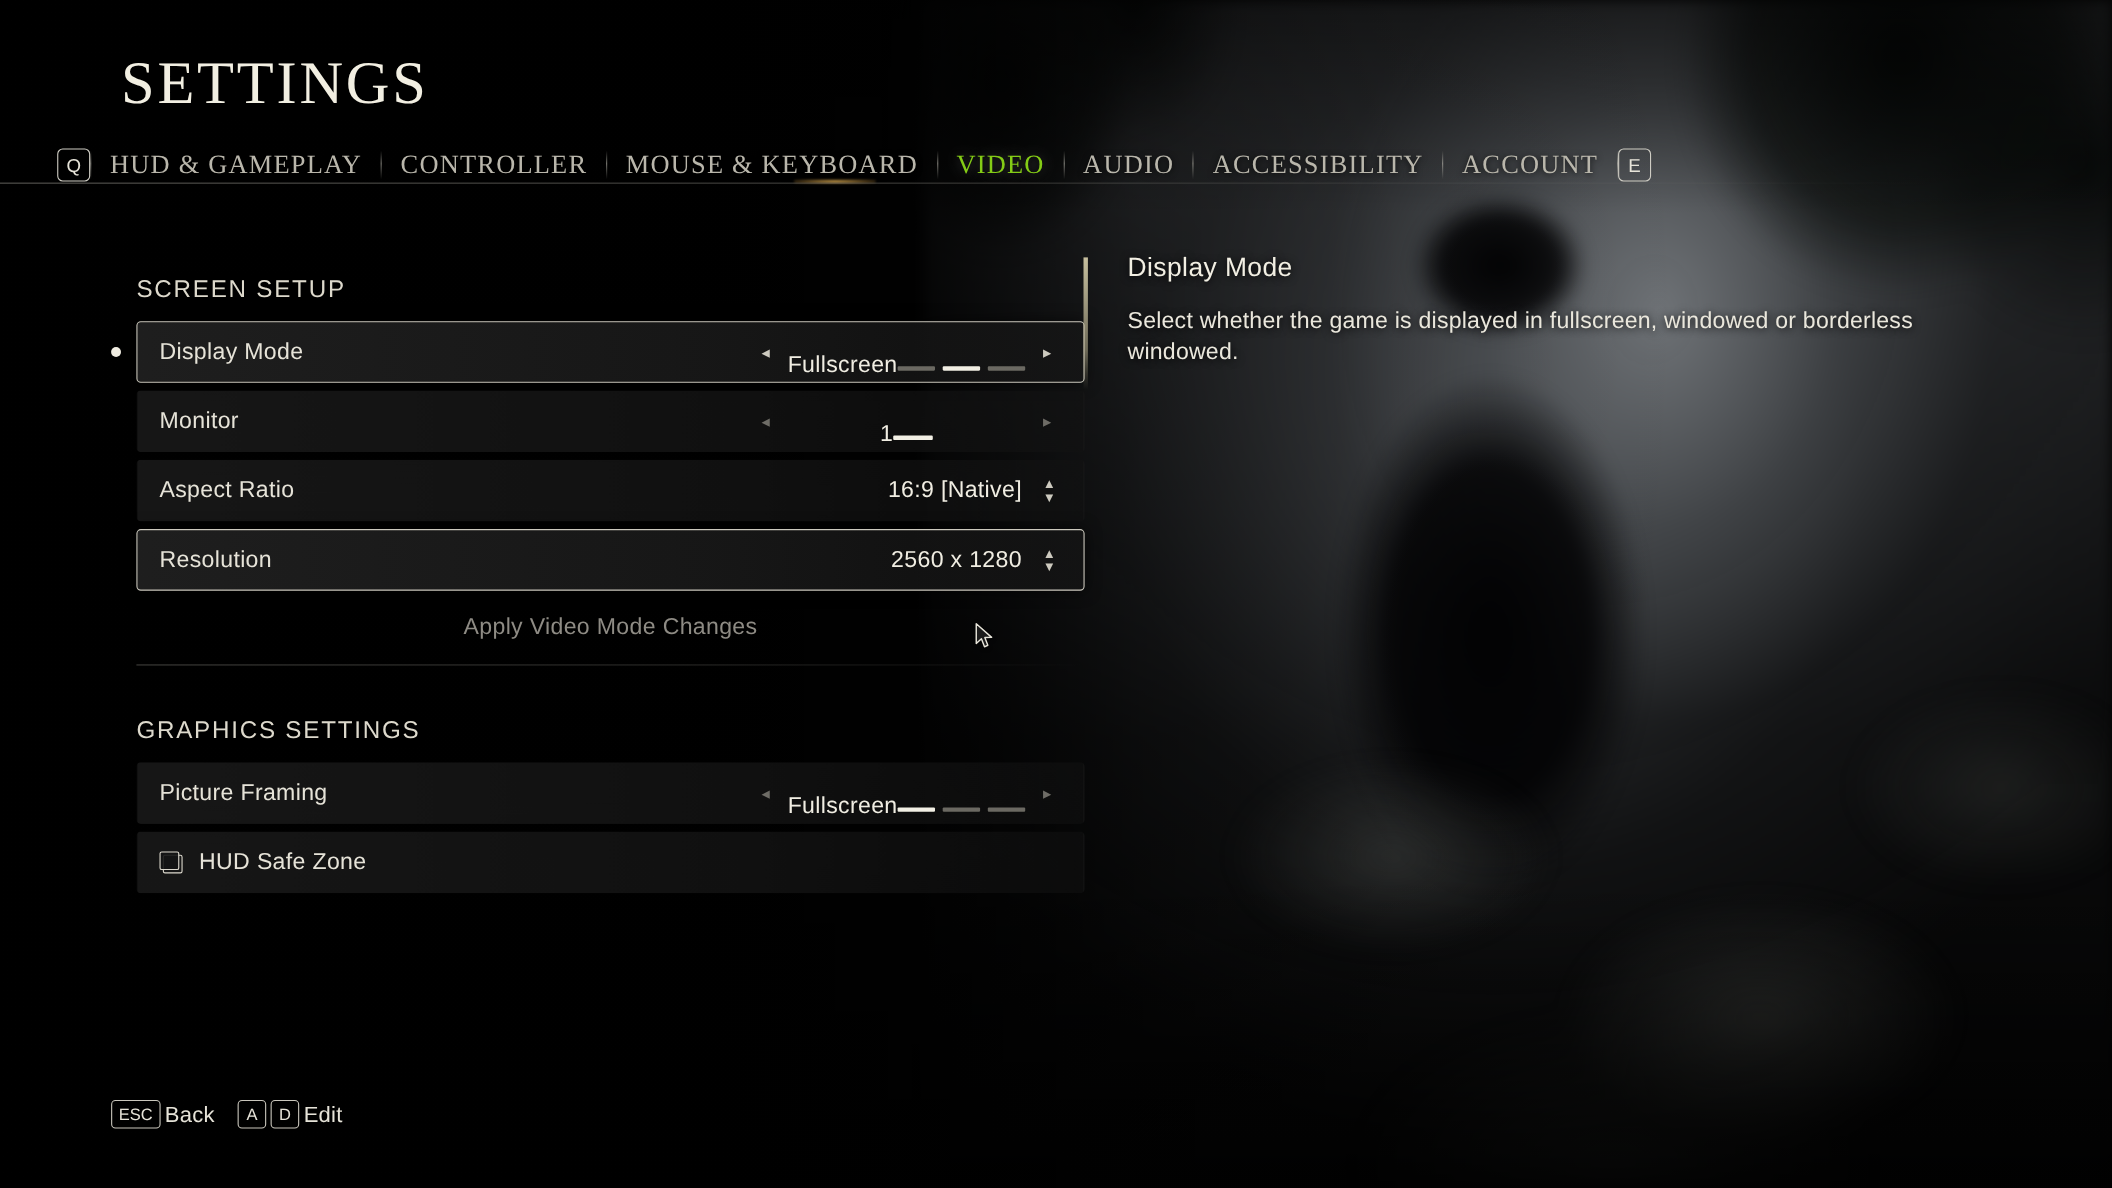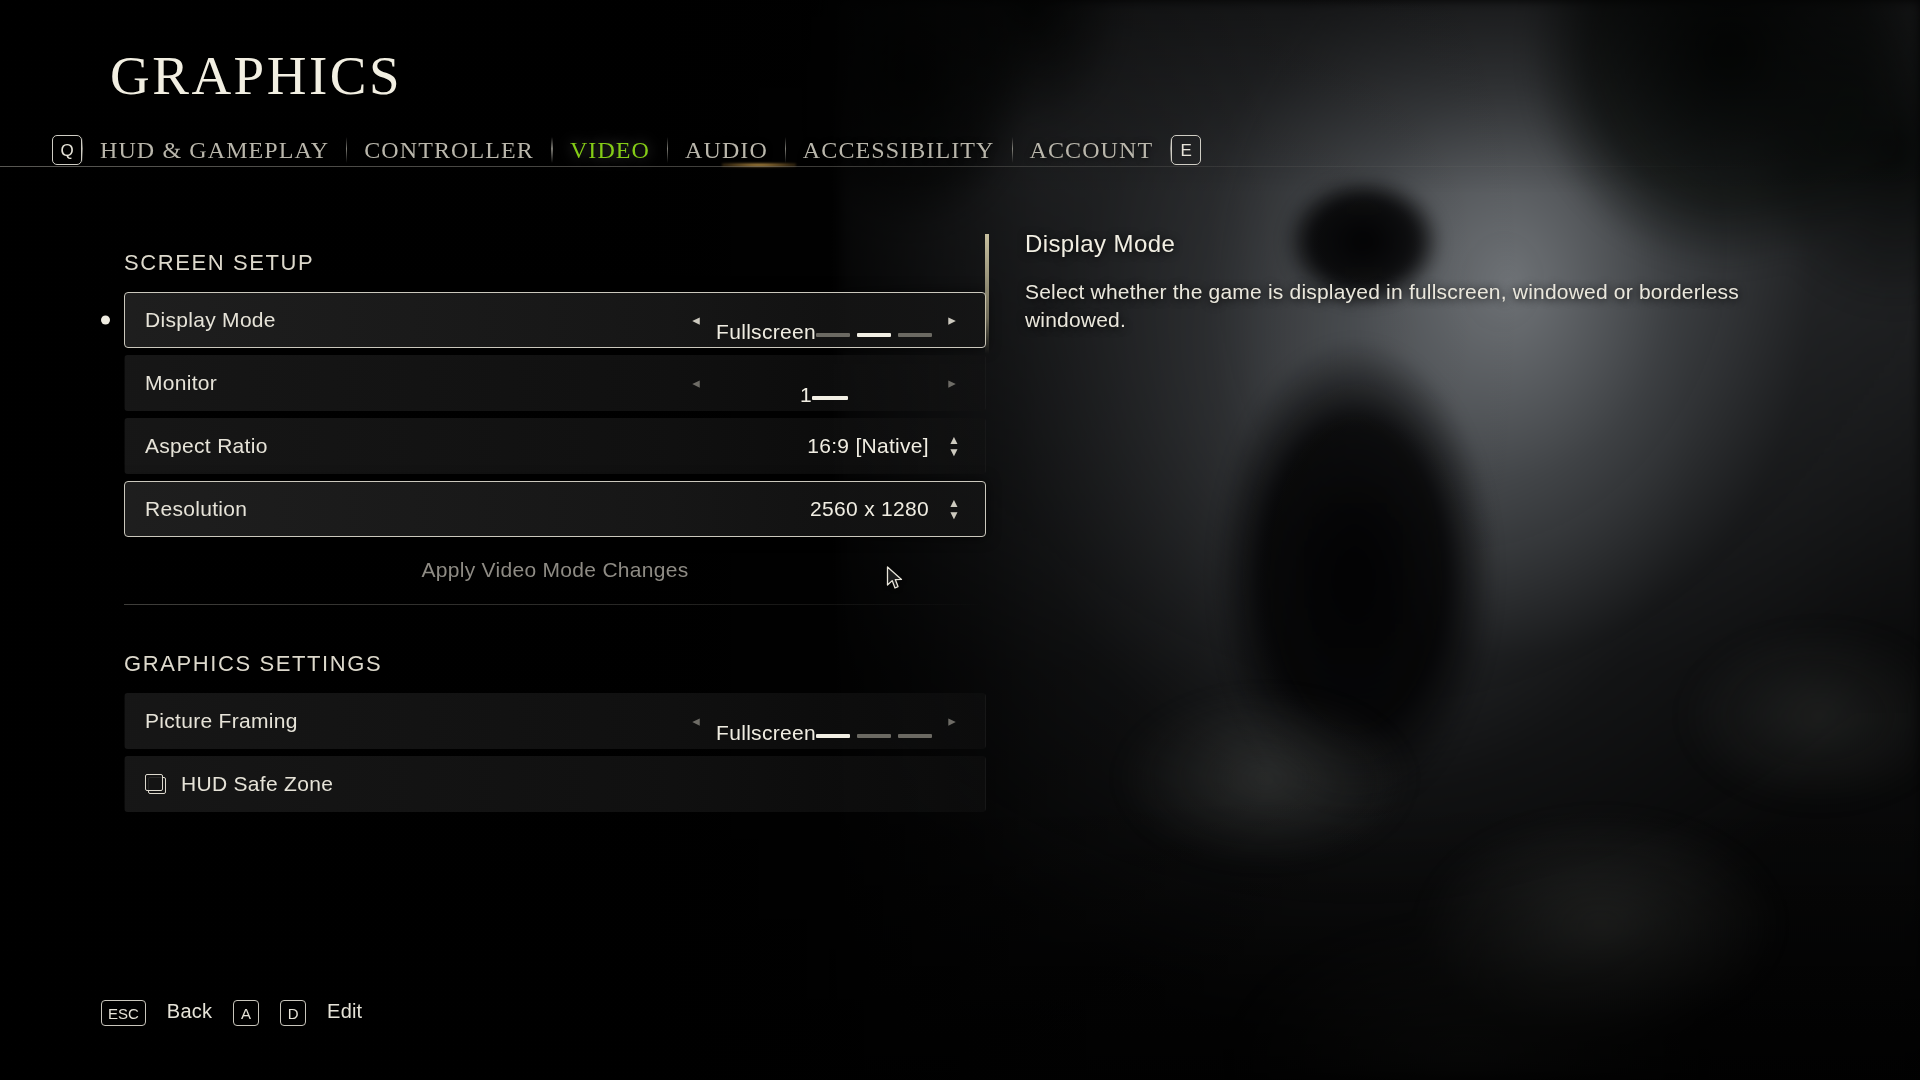--- a/index.html
+++ b/index.html
@@ -182,46 +182,47 @@
   .footer {
     position:absolute; left:101px; top:1000px; display:flex; align-items:center; gap:9px;
   }
   .hintkey {
     display:inline-flex; align-items:center; justify-content:center;
     height:26px; min-width:26px; padding:0 6px;
     border:1.5px solid #c9c6bc; border-radius:4px;
     font-size:15px; color:#e6e3d8; line-height:1;
   }
   .hinttext { font-size:20px; color:#e6e3d8; margin-right:12px; letter-spacing:0.2px; }
-  .hintgroup { display:flex; align-items:flex-start; gap:21px; }
+  .hintgroup { display:flex; align-items:flex-end; gap:4px; }
 </style>
 </head>
 <body>
 
 <div class="bg">
   <div class="bg-sky"></div>
   <div class="bg-trees-left"></div>
   <div class="bg-trees-right"></div>
   <div class="bg-figure"></div>
   <div class="bg-foliage-bottom"></div>
   <div class="bg-vignette"></div>
 </div>
 
 <div class="screen">
 
   <div class="header">
-    <div class="title">GRAPHICS</div>
+    <div class="title">SETTINGS</div>
 
     <div class="tabbar">
       <div class="keycap">Q</div>
       <div class="tabsep"></div>
       <div class="tab">HUD &amp; GAMEPLAY</div>
       <div class="tabsep"></div>
       <div class="tab">CONTROLLER</div>
       <div class="tabsep"></div>
+      <div class="tab">MOUSE &amp; KEYBOARD</div>
       <div class="tabsep"></div>
       <div class="tab active">VIDEO</div>
       <div class="tabsep"></div>
       <div class="tab">AUDIO</div>
       <div class="tabsep"></div>
       <div class="tab">ACCESSIBILITY</div>
       <div class="tabsep"></div>
       <div class="tab">ACCOUNT</div>
       <div class="tabsep"></div>
       <div class="keycap">E</div>

